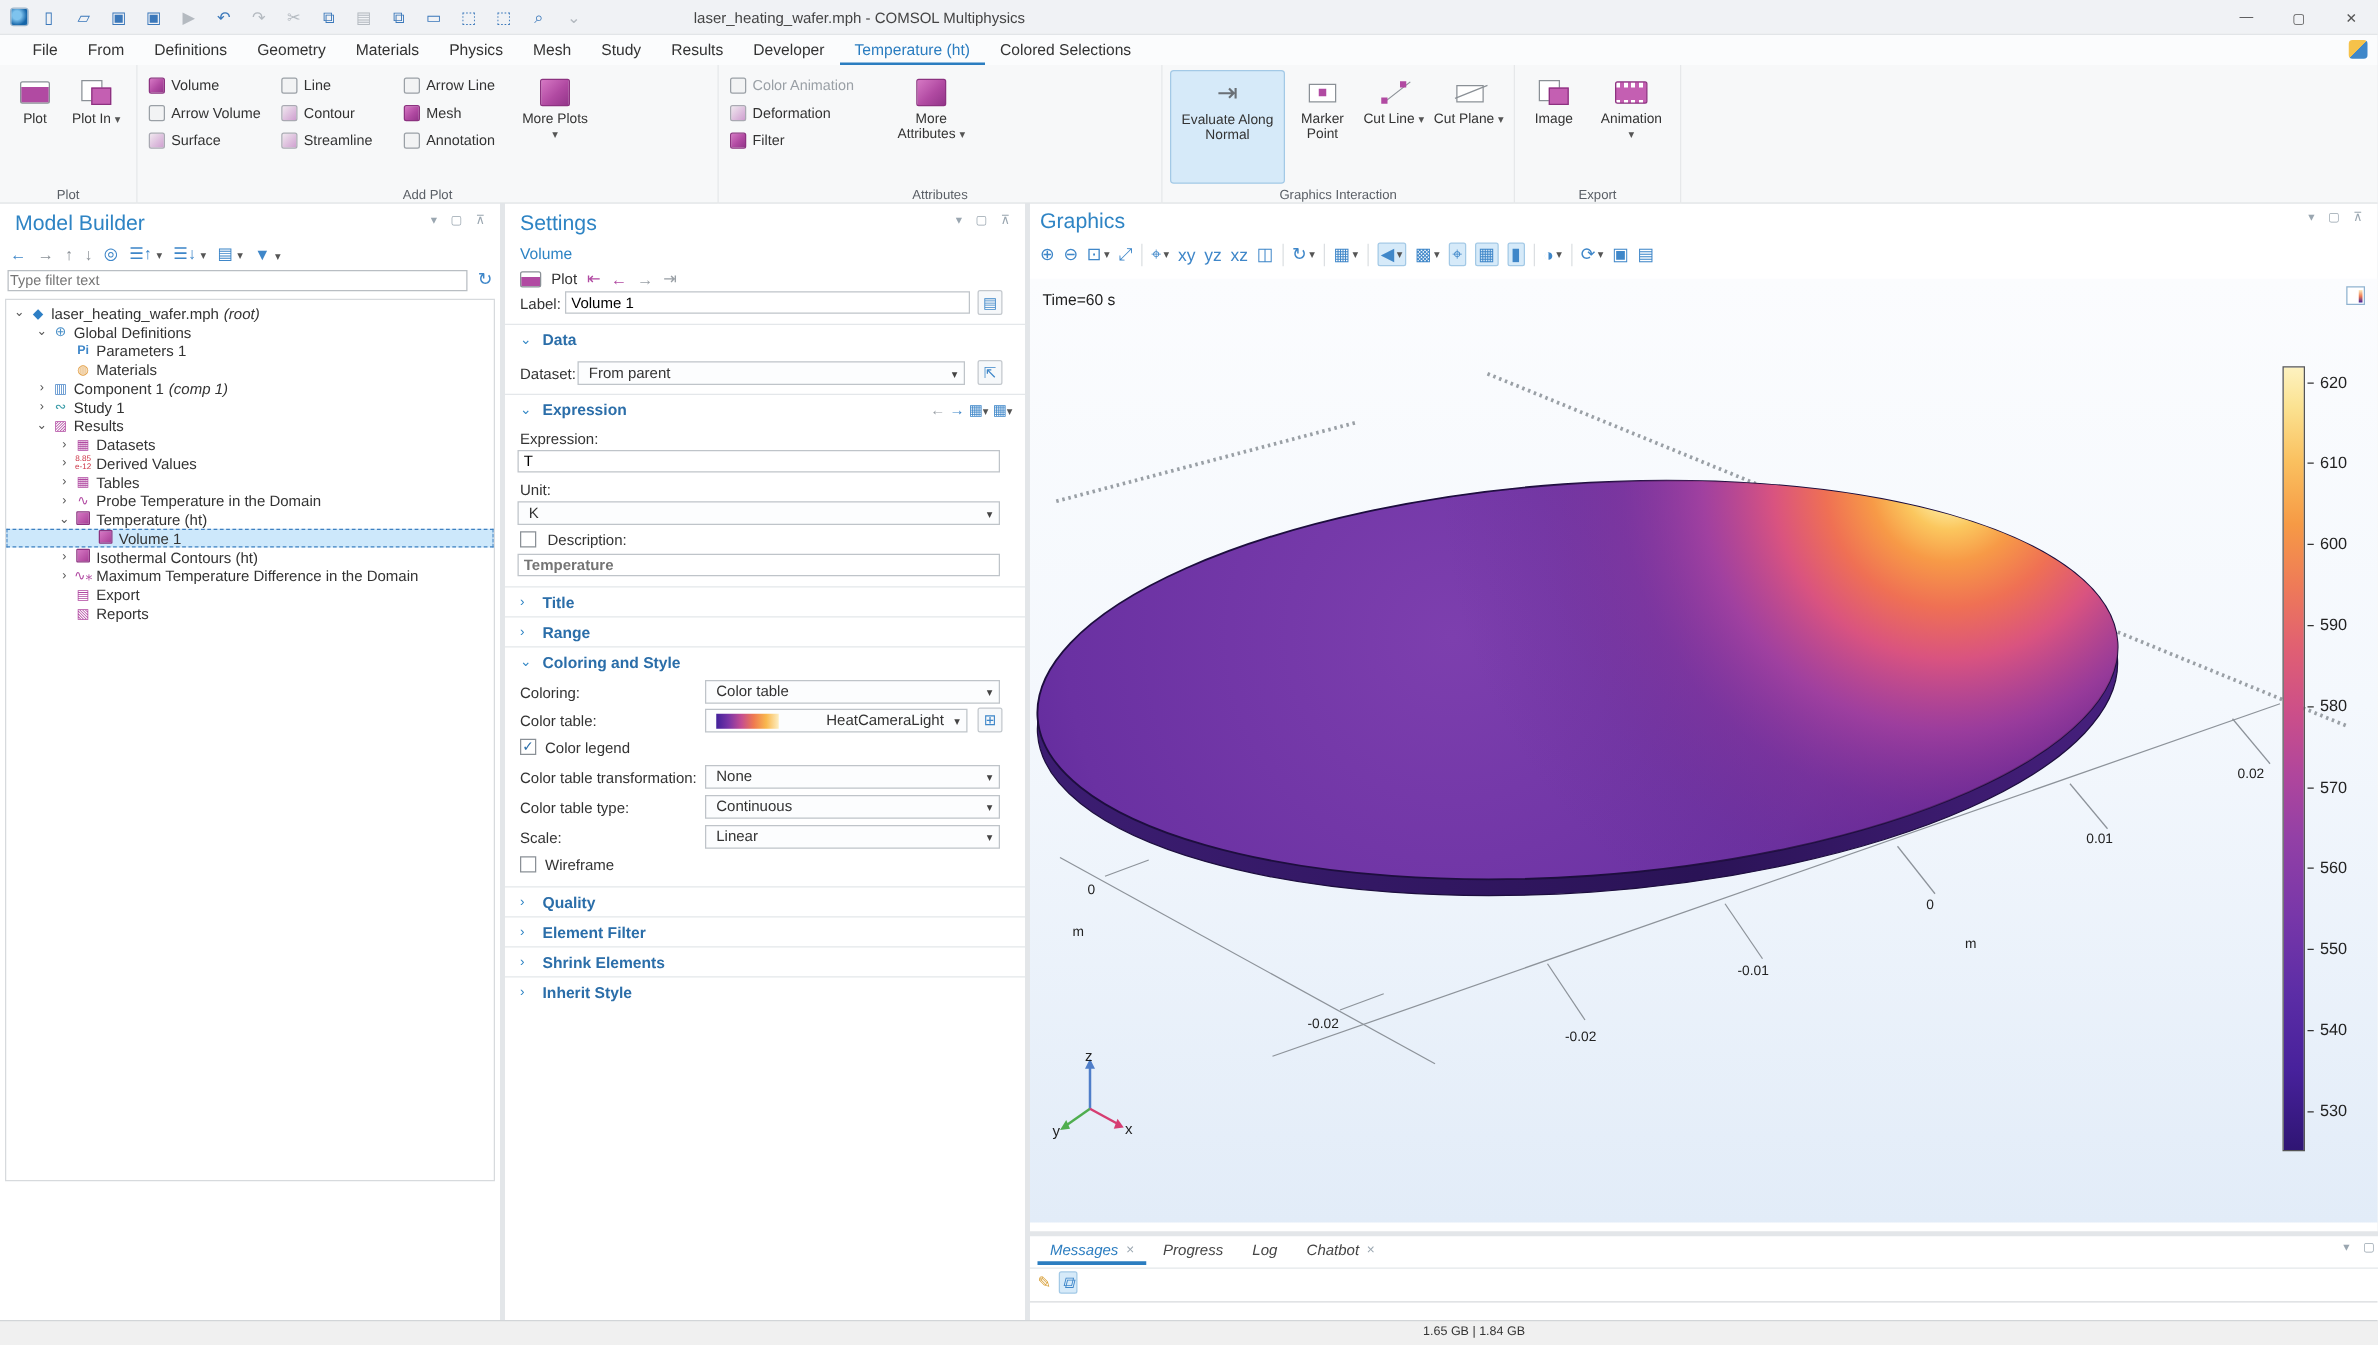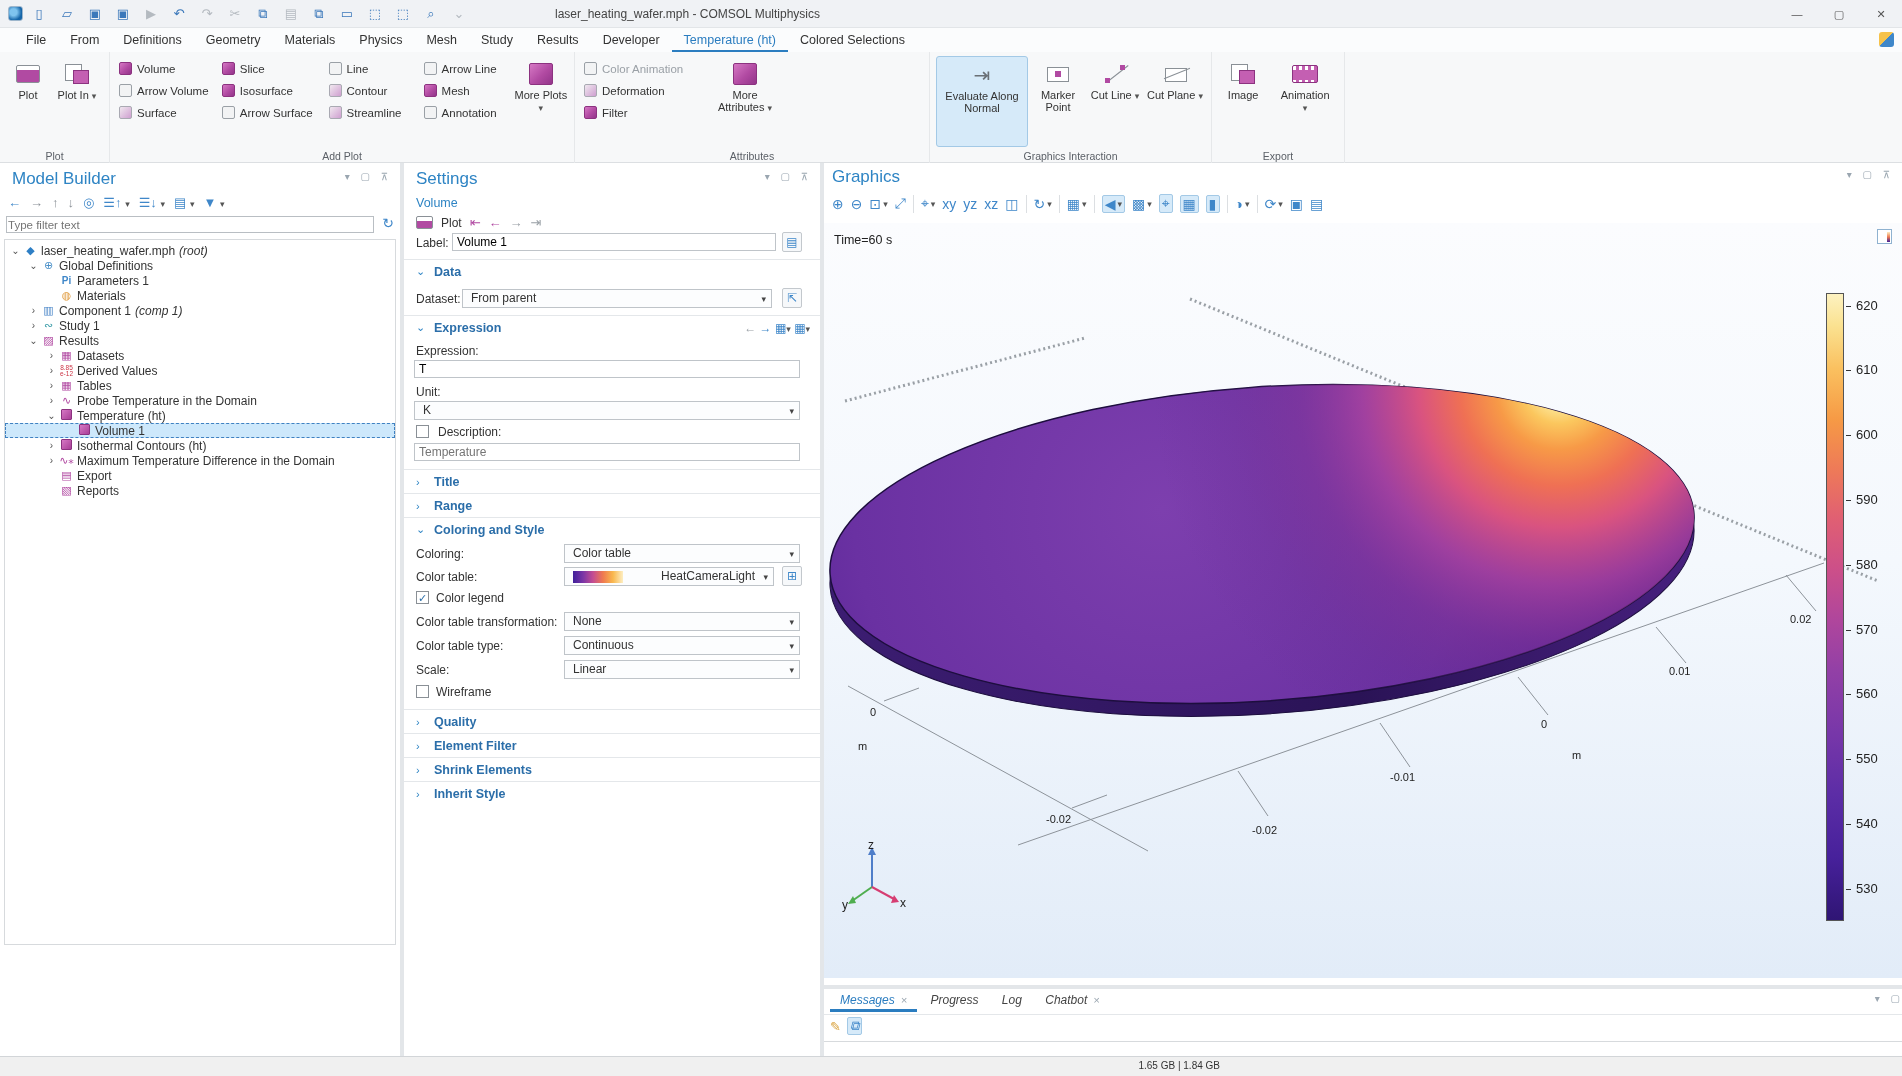--- a/index.html
+++ b/index.html
@@ -190,34 +190,20 @@
         </div>
       <div class="sbtn">
           <span class="mcube gray"></span>
           <span>Arrow Volume</span>
         </div>
       <div class="sbtn">
           <span class="mcube lite"></span>
           <span>Surface</span>
         </div>
     </div>
-    <div class="scol" style="width:106px">
-      <div class="sbtn">
-          <span class="mcube"></span>
-          <span>Slice</span>
-        </div>
-      <div class="sbtn">
-          <span class="mcube"></span>
-          <span>Isosurface</span>
-        </div>
-      <div class="sbtn">
-          <span class="mcube gray"></span>
-          <span>Arrow Surface</span>
-        </div>
-    </div>
     <div class="scol" style="width:94px">
       <div class="sbtn">
           <span class="mcube gray"></span>
           <span>Line</span>
         </div>
       <div class="sbtn">
           <span class="mcube lite"></span>
           <span>Contour</span>
         </div>
       <div class="sbtn">
@@ -464,21 +450,21 @@
     <span style="position:absolute;right:10px;color:#9aa0a6">← <span style="color:#3f87c9">→</span> <span style="color:#3f87c9">▦</span><span class="caret">▾</span> <span style="color:#3f87c9">▦</span><span class="caret">▾</span></span>
   </div>
   <span class="srow-label" style="top:181px">Expression:</span>
   <input class="sinput" style="left: 10px; top: 197px; width: 386px;" value="T">
   <span class="srow-label" style="top:222px">Unit:</span>
   <div class="sdrop" style="left:10px;top:238px;width:386px">
     <span>K</span><span class="dcaret">▾</span>
   </div>
   <span class="chkbox" style="left:12px;top:262px"></span>
   <span class="srow-label" style="left:34px;top:262px">Description:</span>
-  <input class="sinput" style="left: 10px; top: 280px; width: 386px; color: #4d7c0f;" placeholder="Temperature">
+  <input class="sinput" style="left: 10px; top: 280px; width: 386px; color: #4d7c0f; font-weight: bold;" placeholder="Temperature">
 
   <div class="sec-head" style="top:306px">
     <span class="chev">›</span>
     <span class="sec-title">Title</span>
   </div>
   <div class="sec-head" style="top:330px">
     <span class="chev">›</span>
     <span class="sec-title">Range</span>
   </div>
   <div class="sec-head" style="top:354px">

